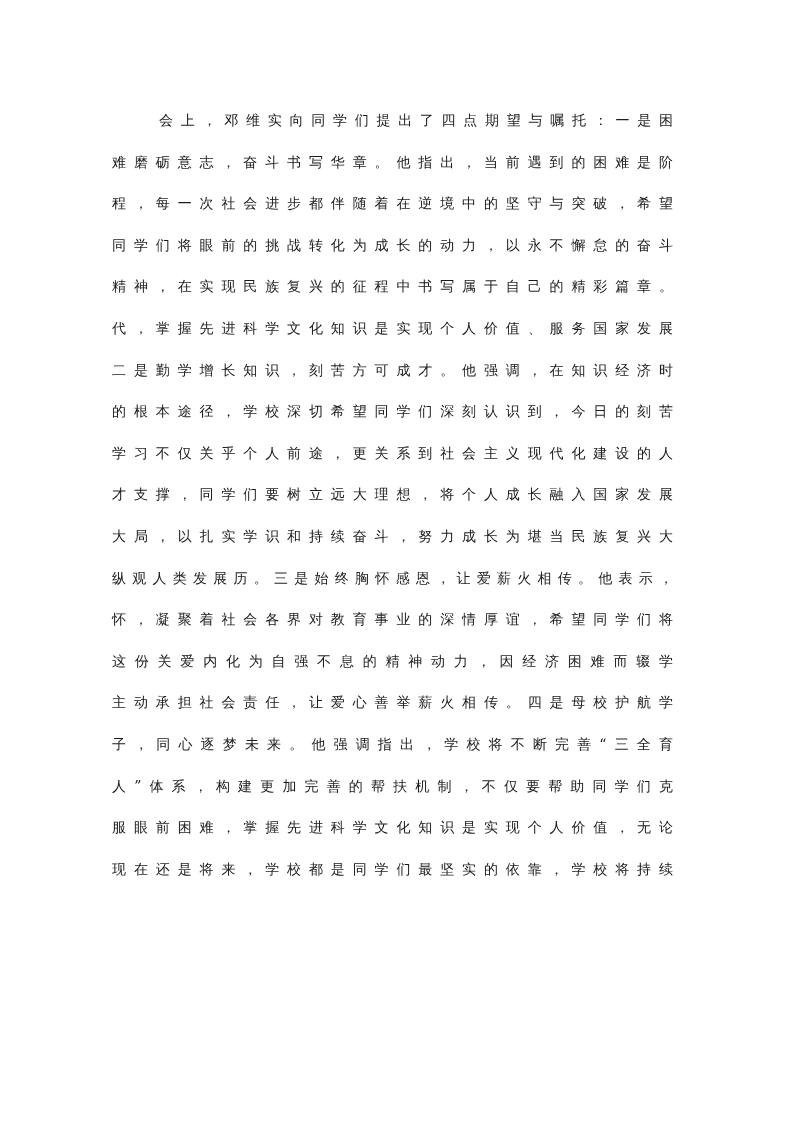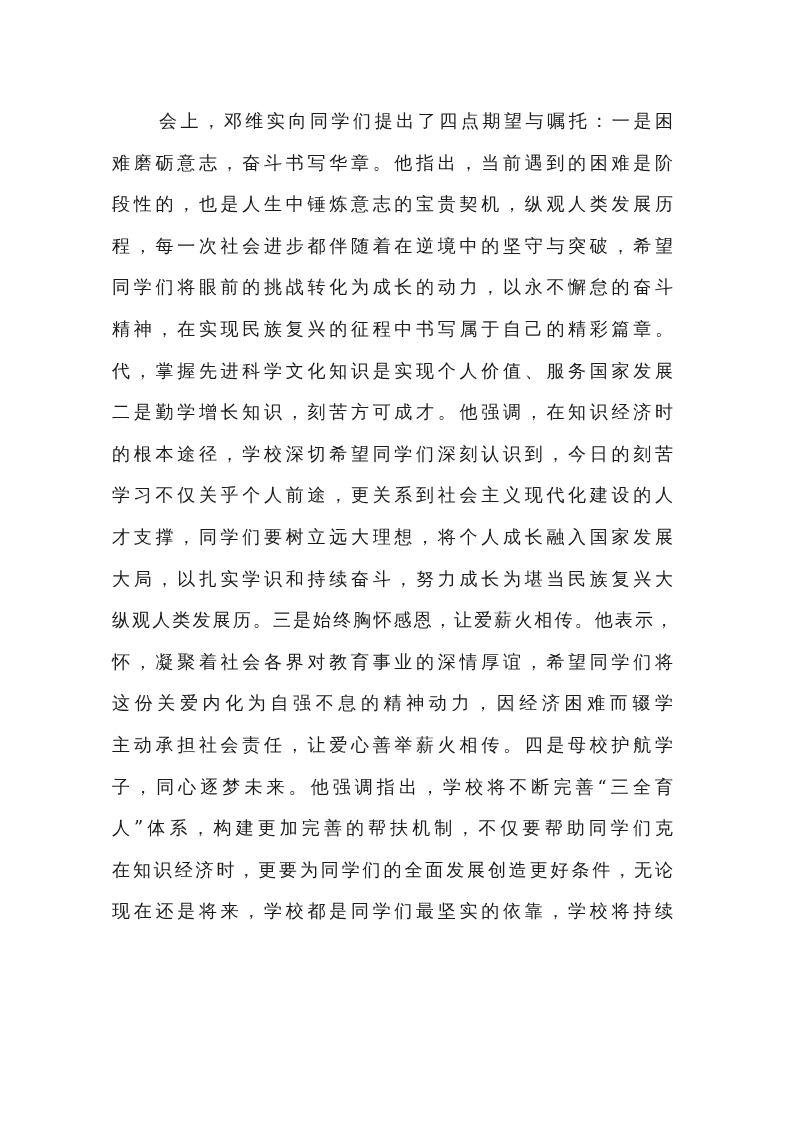--- a/index.html
+++ b/index.html
@@ -14,51 +14,50 @@
     background: #ffffff;
     overflow: hidden;
     font-family: "DejaVu Serif", "Liberation Serif", serif;
   }
   .text-block {
     position: absolute;
     left: 112px;
     top: 100px;
     width: 561px;
     color: #1b1b1b;
-    font-size: 18px;
+    font-size: 14px;
     line-height: 41.6px;
     font-weight: 400;
   }
   .line {
     text-align: justify;
     text-align-last: justify;
   }
   .line:first-child {
     text-indent: 47px;
   }
 </style>
 </head>
 <body>
 
 <div class="page">
   <div class="text-block">
       <div class="line">会上，邓维实向同学们提出了四点期望与嘱托：一是困</div>
       <div class="line">难磨砺意志，奋斗书写华章。他指出，当前遇到的困难是阶</div>
-      <div class="line">段性的，也是人生中锤炼意志的宝贵契机，纵观人类发展历</div>
       <div class="line">程，每一次社会进步都伴随着在逆境中的坚守与突破，希望</div>
       <div class="line">同学们将眼前的挑战转化为成长的动力，以永不懈怠的奋斗</div>
       <div class="line">精神，在实现民族复兴的征程中书写属于自己的精彩篇章。</div>
       <div class="line">代，掌握先进科学文化知识是实现个人价值、服务国家发展</div>
       <div class="line">二是勤学增长知识，刻苦方可成才。他强调，在知识经济时</div>
       <div class="line">的根本途径，学校深切希望同学们深刻认识到，今日的刻苦</div>
       <div class="line">学习不仅关乎个人前途，更关系到社会主义现代化建设的人</div>
       <div class="line">才支撑，同学们要树立远大理想，将个人成长融入国家发展</div>
       <div class="line">大局，以扎实学识和持续奋斗，努力成长为堪当民族复兴大</div>
       <div class="line">纵观人类发展历。三是始终胸怀感恩，让爱薪火相传。他表示，</div>
       <div class="line">怀，凝聚着社会各界对教育事业的深情厚谊，希望同学们将</div>
       <div class="line">这份关爱内化为自强不息的精神动力，因经济困难而辍学</div>
       <div class="line">主动承担社会责任，让爱心善举薪火相传。四是母校护航学</div>
       <div class="line">子，同心逐梦未来。他强调指出，学校将不断完善“三全育</div>
       <div class="line">人”体系，构建更加完善的帮扶机制，不仅要帮助同学们克</div>
-      <div class="line">在知识经济时，更要为同学们的全面发展创造更好条件，无论</div>
+      <div class="line">服眼前困难，掌握先进科学文化知识是实现个人价值，无论</div>
       <div class="line">现在还是将来，学校都是同学们最坚实的依靠，学校将持续</div>
     </div>
 </div>
 
 </body></html>

